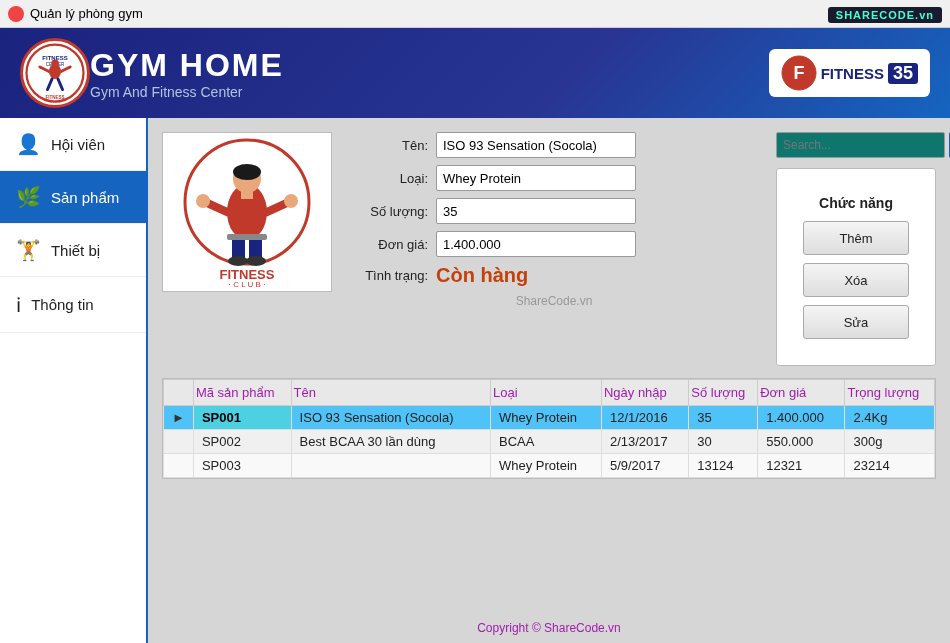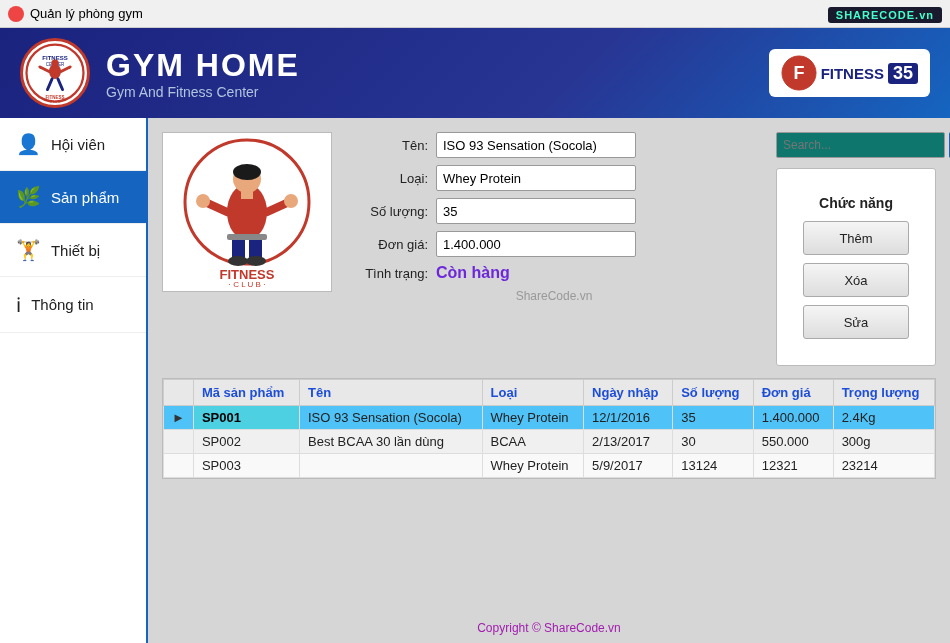--- a/index.html
+++ b/index.html
@@ -30,21 +30,21 @@
 
     
     .app-header {
       background: linear-gradient(135deg, #1a237e 0%, #283593 60%, #1565c0 100%);
       height: 90px;
       display: flex;
       align-items: center;
       padding: 0 20px;
       justify-content: space-between;
     }
-    .header-left { display: flex; align-items: center; gap: 16px; }
+    .header-left { display: flex; align-items: center; }
     .header-logo-circle {
       width: 70px; height: 70px;
       border-radius: 50%;
       background: #fff;
       border: 3px solid #c0392b;
       display: flex; align-items: center; justify-content: center;
       overflow: hidden;
     }
     .header-logo-svg { width: 60px; height: 60px; }
     .header-title-block {}
@@ -127,21 +127,21 @@
     .form-label { width: 80px; text-align: right; font-size: 13px; color: #222; flex-shrink: 0; }
     .form-input {
       width: 200px;
       height: 26px;
       border: 1px solid #999;
       border-radius: 2px;
       padding: 2px 6px;
       font-size: 13px;
       background: #fff;
     }
-    .form-status { font-size: 16px; font-weight: bold; color: #6d28d9; }
+    .form-status { font-size: 20px; font-weight: bold; color: #c2410c; }
     .watermark {
       text-align: center;
       color: #999;
       font-size: 12px;
       margin-top: 2px;
     }
 
     
     .right-panel { width: 160px; flex-shrink: 0; }
     .search-row {
@@ -203,24 +203,24 @@
       max-height: 220px;
     }
     table {
       width: 100%;
       border-collapse: collapse;
       font-size: 13px;
     }
     thead tr { background: #e8e8e8; }
     thead th {
       border: 1px solid #ccc;
-      padding: 5px 8px;
+      padding: 5px 2px;
       text-align: left;
-      font-weight: bold;
-      color: #1d4ed8;
+      font-weight: normal;
+      color: #a21caf;
     }
     tbody tr { background: #f9f9f9; }
     tbody tr:nth-child(even) { background: #f0f0f0; }
     tbody tr.selected { background: #4fc3f7; }
     tbody td {
       border: 1px solid #ddd;
       padding: 4px 8px;
       color: #222;
     }
     .row-indicator { width: 16px; text-align: center; color: #333; }

